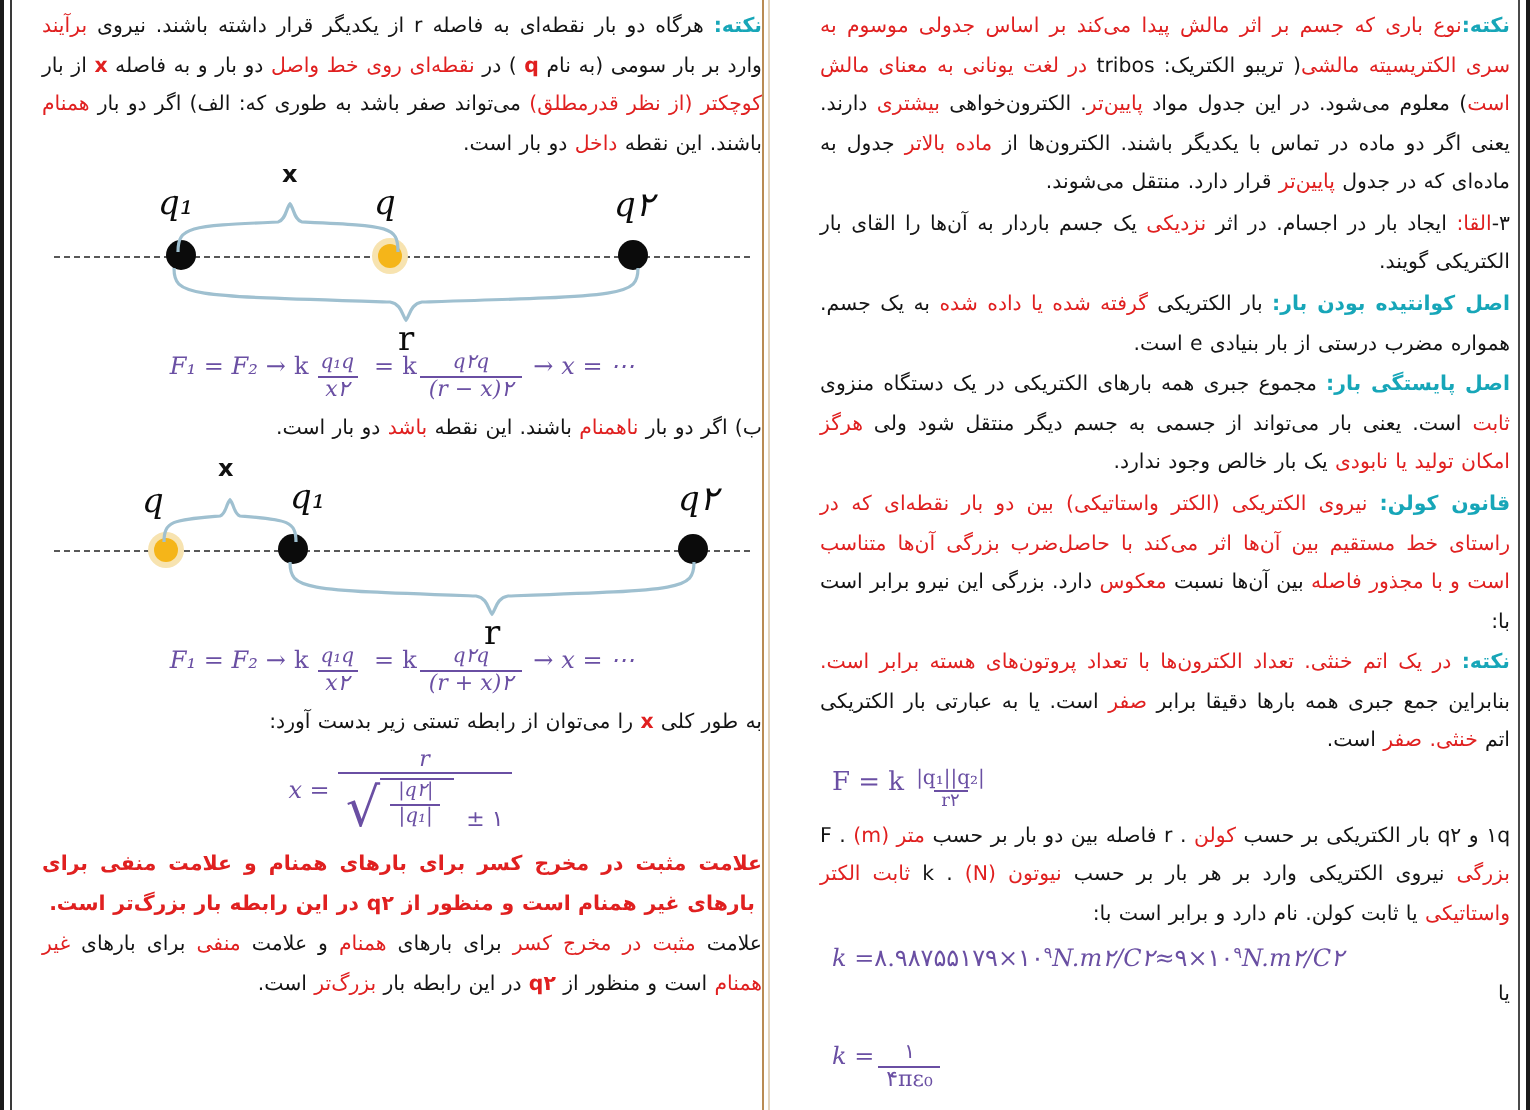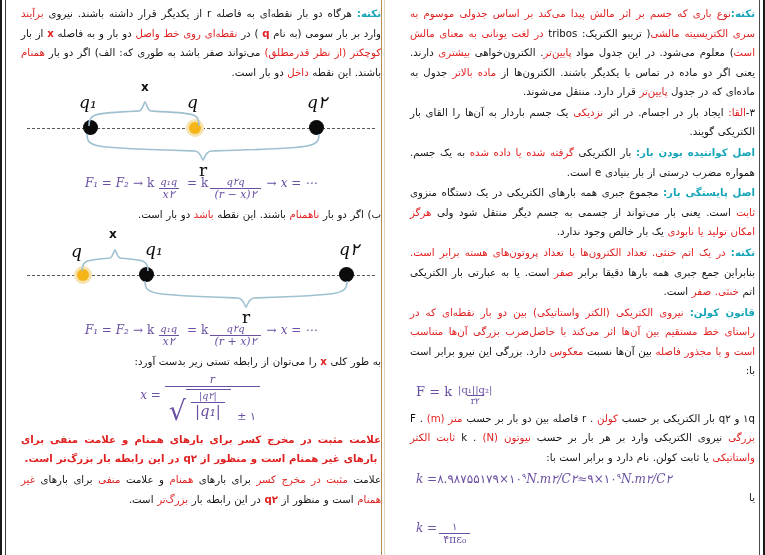--- a/index.html
+++ b/index.html
@@ -104,29 +104,29 @@
     </p>
 
     <p class="t">
       <span class="teal">اصل پایستگی بار:</span><span> مجموع جبری همه بارهای الکتریکی در یک دستگاه منزوی </span><span class="red">ثابت</span>
       <span>است. یعنی بار می‌تواند از جسمی به جسم دیگر منتقل شود ولی </span><span class="red">هرگز امکان تولید یا</span>
       <span class="red">نابودی</span><span> یک بار خالص وجود ندارد.</span>
     </p>
 
 
     <p class="t">
+      <span class="teal">قانون کولن:</span><span class="red"> نیروی الکتریکی </span><span class="red">(الکتر واستاتیکی)</span><span class="red"> بین دو بار نقطه‌ای که در راستای خط</span>
+      <span class="red">مستقیم بین آن‌ها اثر می‌کند با </span><span class="red">حاصل‌ضرب بزرگی</span><span class="red"> آن‌ها </span><span class="red">متناسب است و با مجذور</span>
+      <span class="red">فاصله</span><span> بین آن‌ها نسبت </span><span class="red">معکوس</span><span> دارد. بزرگی این نیرو برابر است با:</span>
+    </p>
+
+    <p class="t">
       <span class="teal">نکته:</span><span class="red"> در یک اتم خنثی. تعداد الکترون‌ها با تعداد پروتون‌های هسته </span><span class="red">برابر</span><span class="red"> است.</span>
       <span>بنابراین جمع جبری همه بارها دقیقا برابر </span><span class="red">صفر</span><span> است. یا به عبارتی بار الکتریکی اتم</span>
       <span class="red">خنثی. صفر</span><span> است.</span>
-    </p>
-
-    <p class="t">
-      <span class="teal">قانون کولن:</span><span class="red"> نیروی الکتریکی </span><span class="red">(الکتر واستاتیکی)</span><span class="red"> بین دو بار نقطه‌ای که در راستای خط</span>
-      <span class="red">مستقیم بین آن‌ها اثر می‌کند با </span><span class="red">حاصل‌ضرب بزرگی</span><span class="red"> آن‌ها </span><span class="red">متناسب است و با مجذور</span>
-      <span class="red">فاصله</span><span> بین آن‌ها نسبت </span><span class="red">معکوس</span><span> دارد. بزرگی این نیرو برابر است با:</span>
     </p>
 
     <div class="math l" style="font-style:normal;margin:3px 0 2px 0;">
       <span style="font-size:13px;">F = k</span>
       <span class="frac">
         <span class="num" style="font-size:10px;">|q₁||q₂|</span>
         <span class="den" style="font-size:9px;">r۲</span>
       </span>
     </div>
 
@@ -271,21 +271,21 @@
     <div class="math ctr" style="margin-top:2px;align-items:flex-start;">
       <span style="margin-top:14px;">x =</span>
       <span class="frac" style="margin-left:4px;">
         <span class="num" style="font-size:11px;">r</span>
         <span class="den" style="padding-top:2px;">
           <span class="radical">
             <span class="rad-sign">√</span>
             <span class="rad-body">
               <span class="frac">
                 <span class="num" style="font-size:9.5px;">|q۲|</span>
-                <span class="den" style="font-size:15px;text-align:center;">|q₁|</span>
+                <span class="den" style="font-size:10px;text-align:center;">|q₁|</span>
               </span>
             </span>
           </span>
           <span style="font-style:normal;font-size:11px;margin-left:3px;">± ۱</span>
         </span>
       </span>
     </div>
 
     <p class="t center-last" style="margin-top:6px;">
       <span class="allred">علامت مثبت در مخرج کسر برای بارهای همنام و علامت منفی برای بارهای غیر همنام</span>

